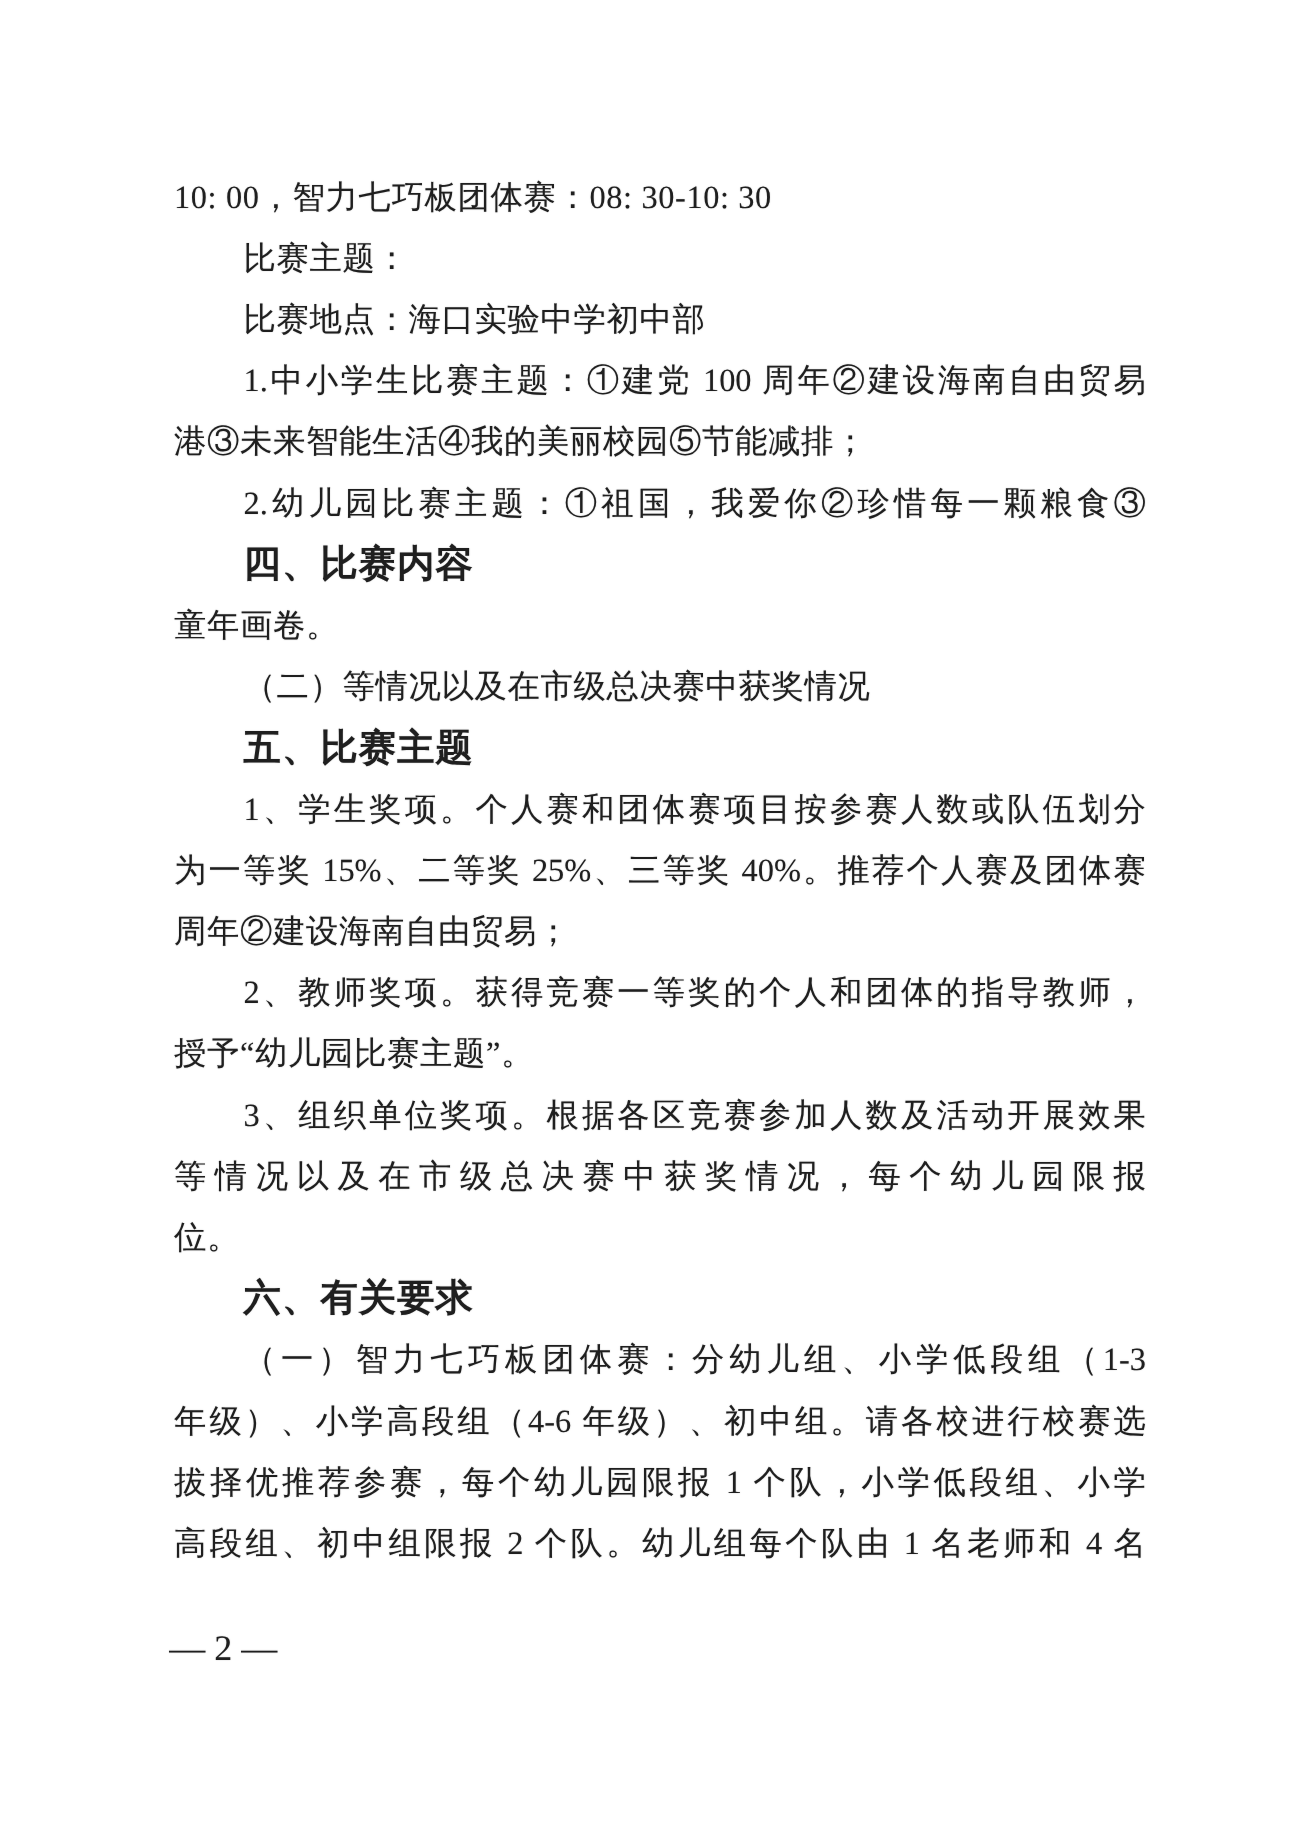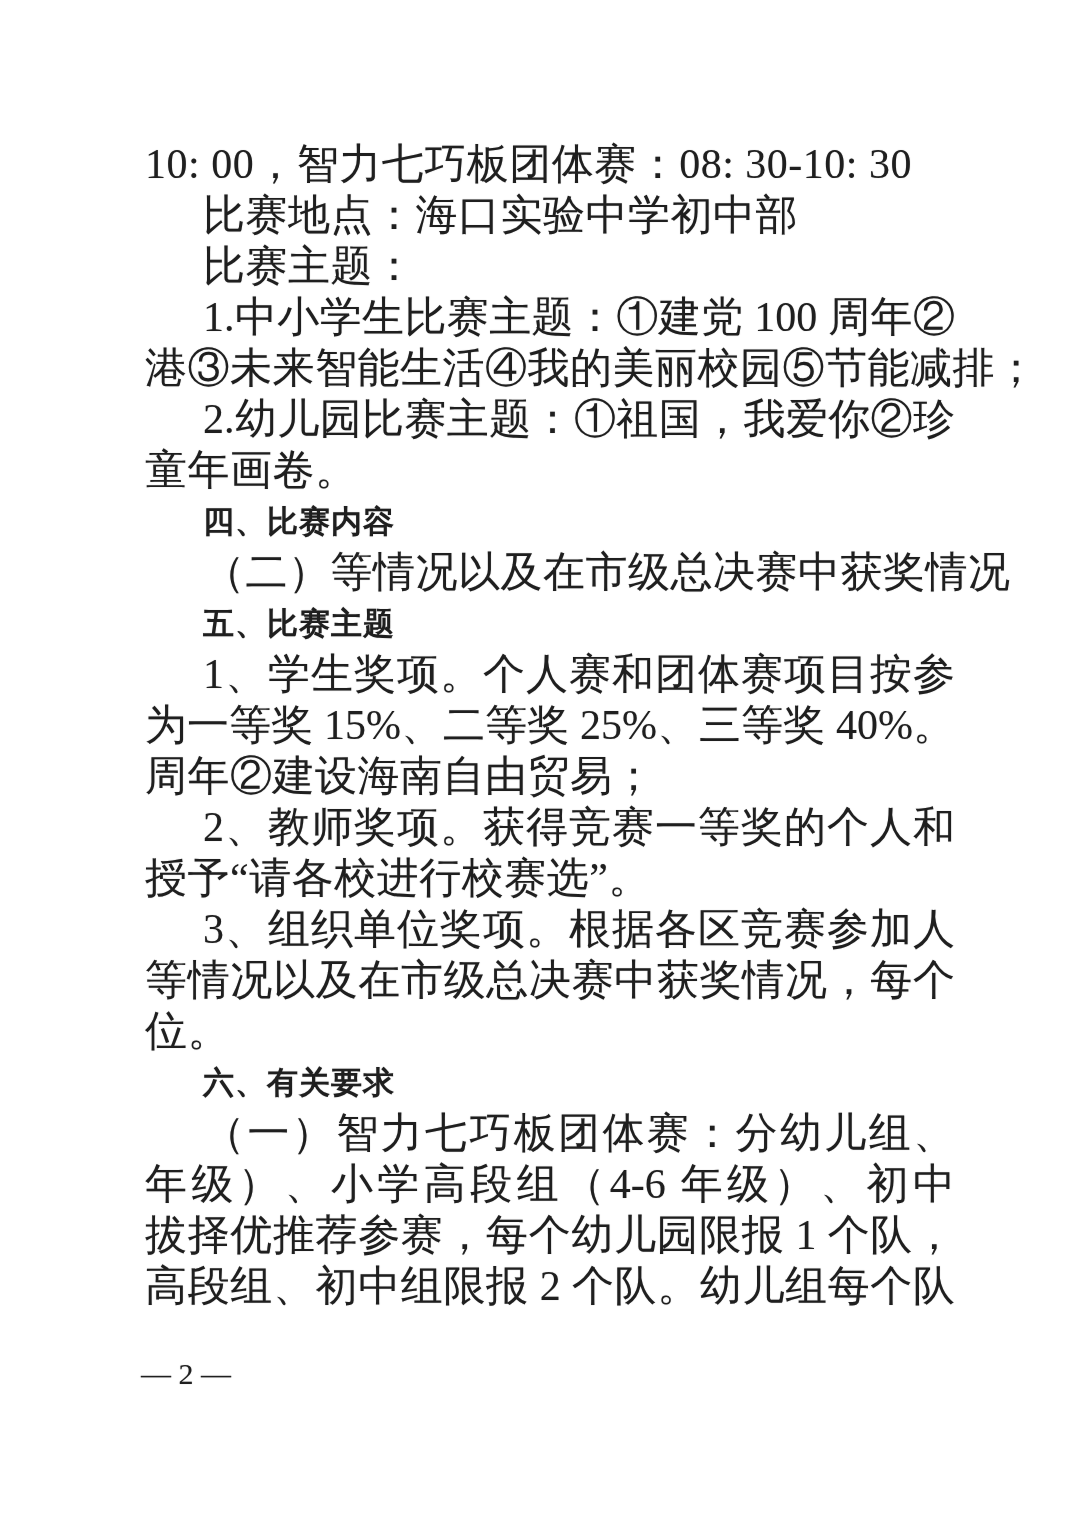--- a/index.html
+++ b/index.html
@@ -19,21 +19,21 @@
   }
   .content {
     position: absolute;
     left: 145px;
     top: 139px;
     width: 810px;
   }
   .line {
     height: 51px;
     line-height: 51px;
-    font-size: 42px;
+    font-size: 27px;
     letter-spacing: 0.5px;
     white-space: nowrap;
     text-align: left;
   }
   .line.indent {
     padding-left: 58px;
   }
   .line.justify {
     white-space: normal;
     overflow: hidden;
@@ -58,34 +58,34 @@
     font-family: "Liberation Serif", "DejaVu Serif", serif;
     color: #1f1f1f;
   }
 </style>
 </head>
 <body>
 
 <div class="page">
   <div class="content">
       <div class="line">10: 00，智力七巧板团体赛：08: 30-10: 30</div>
+      <div class="line indent">比赛主题：</div>
       <div class="line indent">比赛地点：海口实验中学初中部</div>
-      <div class="line indent">比赛主题：</div>
       <div class="line indent justify">1.中小学生比赛主题：①建党 100 周年②建设海南自由贸易</div>
       <div class="line">港③未来智能生活④我的美丽校园⑤节能减排；</div>
       <div class="line indent justify">2.幼儿园比赛主题：①祖国，我爱你②珍惜每一颗粮食③</div>
+      <div class="line indent heading">四、比赛内容</div>
       <div class="line">童年画卷。</div>
-      <div class="line indent heading">四、比赛内容</div>
       <div class="line indent">（二）等情况以及在市级总决赛中获奖情况</div>
       <div class="line indent heading">五、比赛主题</div>
       <div class="line indent justify">1、学生奖项。个人赛和团体赛项目按参赛人数或队伍划分</div>
       <div class="line justify">为一等奖 15%、二等奖 25%、三等奖 40%。推荐个人赛及团体赛</div>
       <div class="line">周年②建设海南自由贸易；</div>
       <div class="line indent justify">2、教师奖项。获得竞赛一等奖的个人和团体的指导教师，</div>
-      <div class="line">授予“请各校进行校赛选”。</div>
+      <div class="line">授予“幼儿园比赛主题”。</div>
       <div class="line indent justify">3、组织单位奖项。根据各区竞赛参加人数及活动开展效果</div>
       <div class="line justify">等情况以及在市级总决赛中获奖情况，每个幼儿园限报</div>
       <div class="line">位。</div>
       <div class="line indent heading">六、有关要求</div>
       <div class="line indent justify">（一）智力七巧板团体赛：分幼儿组、小学低段组（1-3</div>
       <div class="line justify">年级）、小学高段组（4-6 年级）、初中组。请各校进行校赛选</div>
       <div class="line justify">拔择优推荐参赛，每个幼儿园限报 1 个队，小学低段组、小学</div>
       <div class="line justify">高段组、初中组限报 2 个队。幼儿组每个队由 1 名老师和 4 名</div>
     </div>
   <div class="footer">— 2 —</div>

